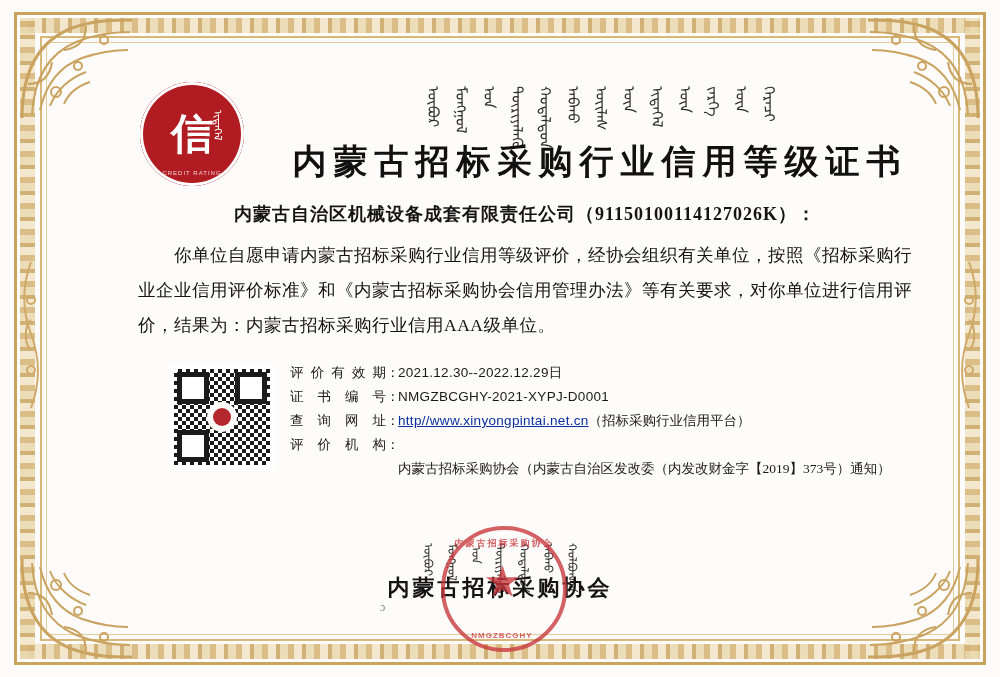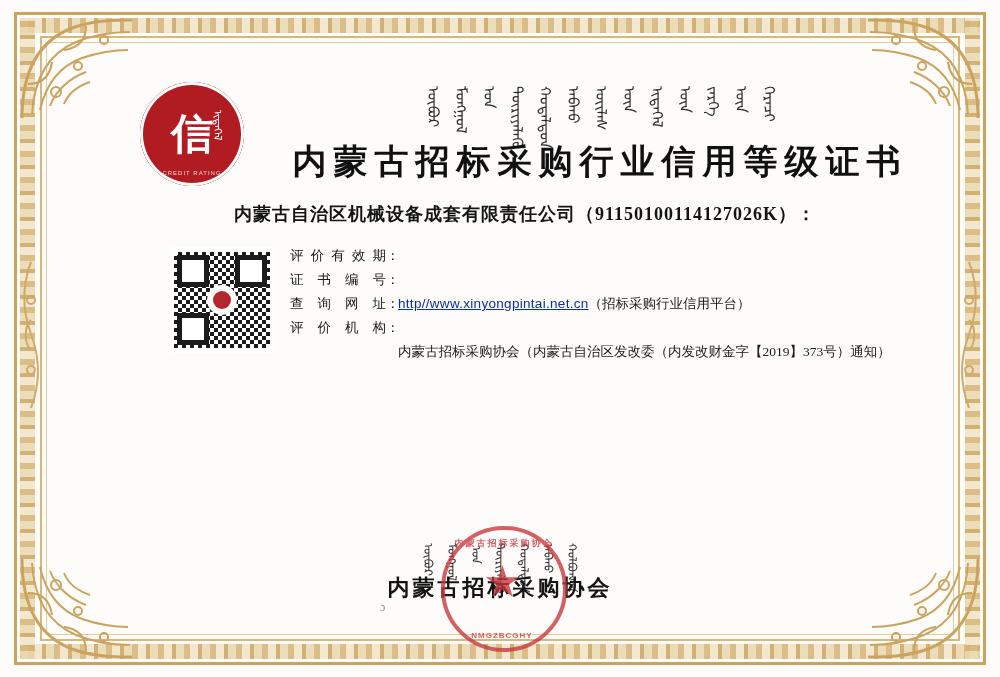--- a/index.html
+++ b/index.html
@@ -441,41 +441,44 @@
           <span class="gl">ᠵᠡᠷᠭᠡ</span>
           <span class="gl">ᠦᠨ</span>
           <span class="gl">ᠭᠡᠷᠡᠴᠢ</span>
         </div>
         <div class="cn-title">内蒙古招标采购行业信用等级证书</div>
       </div>
     </div>
 
     <div class="body-block">
       <div class="recipient">内蒙古自治区机械设备成套有限责任公司（91150100114127026K）：</div>
+      <div class="para">你单位自愿申请内蒙古招标采购行业信用等级评价，经协会组织有关单位，按照《招标采购行业企业信用评价标准》和《内蒙古招标采购协会信用管理办法》等有关要求，对你单位进行信用评价，结果为：内蒙古招标采购行业信用AAA级单位。</div>
     </div>
 
     <div class="details">
 
       <div class="qr">
         <span class="c tl"></span>
         <span class="c tr"></span>
         <span class="c bl"></span>
         <span class="qr-center">
             <i></i>
           </span>
       </div>
 
       <div class="drow">
         <span class="dlabel">评价有效期</span>
         <span class="dcolon">：</span>
+        <span class="dvalue mono">2021.12.30--2022.12.29日</span>
       </div>
 
       <div class="drow">
         <span class="dlabel">证书编号</span>
         <span class="dcolon">：</span>
+        <span class="dvalue mono">NMGZBCGHY-2021-XYPJ-D0001</span>
       </div>
 
       <div class="drow">
         <span class="dlabel">查询网址</span>
         <span class="dcolon">：</span>
         <span class="dvalue">
           <a class="link mono" href="#">http//www.xinyongpintai.net.cn</a><span>（招标采购行业信用平台）</span>
         </span>
       </div>
 

